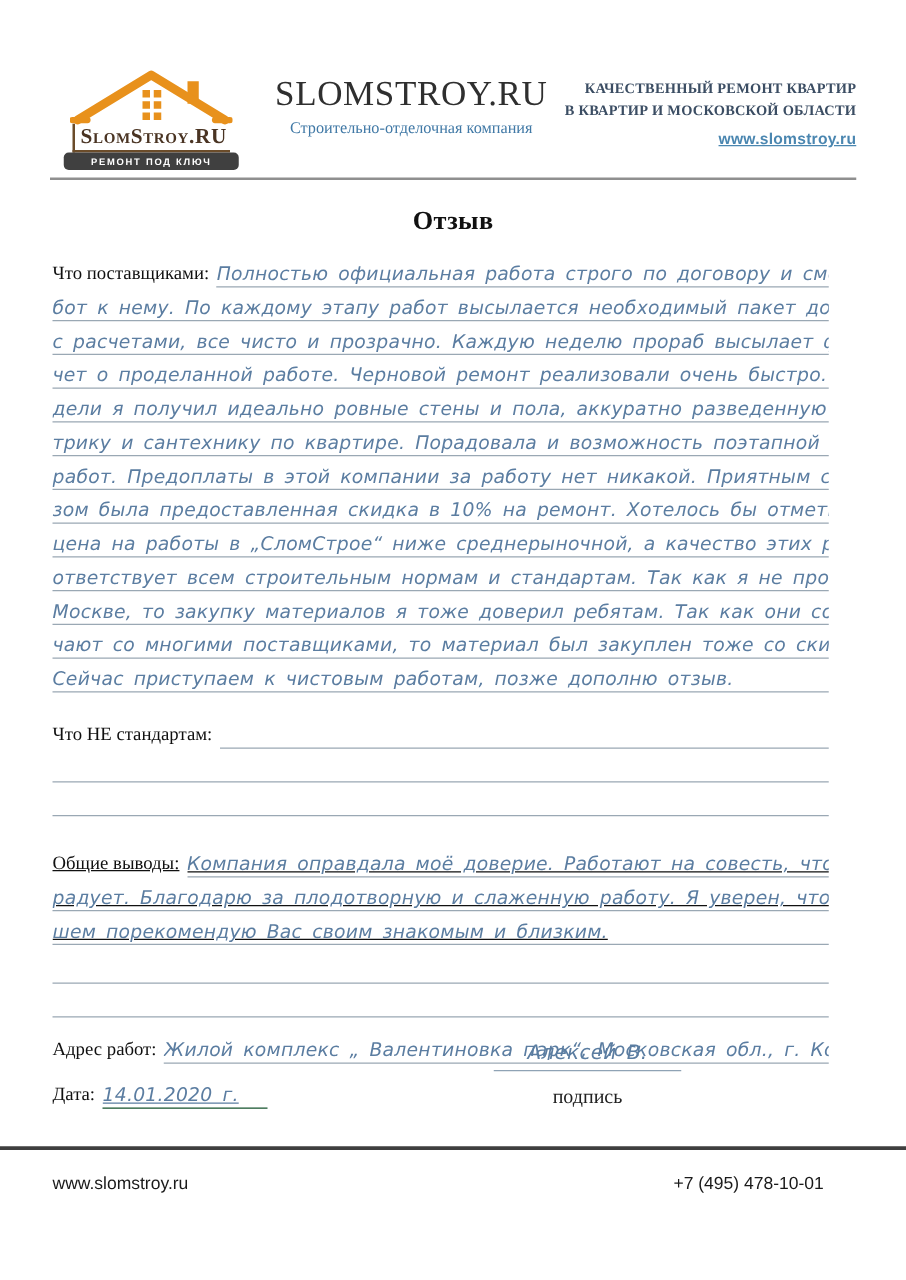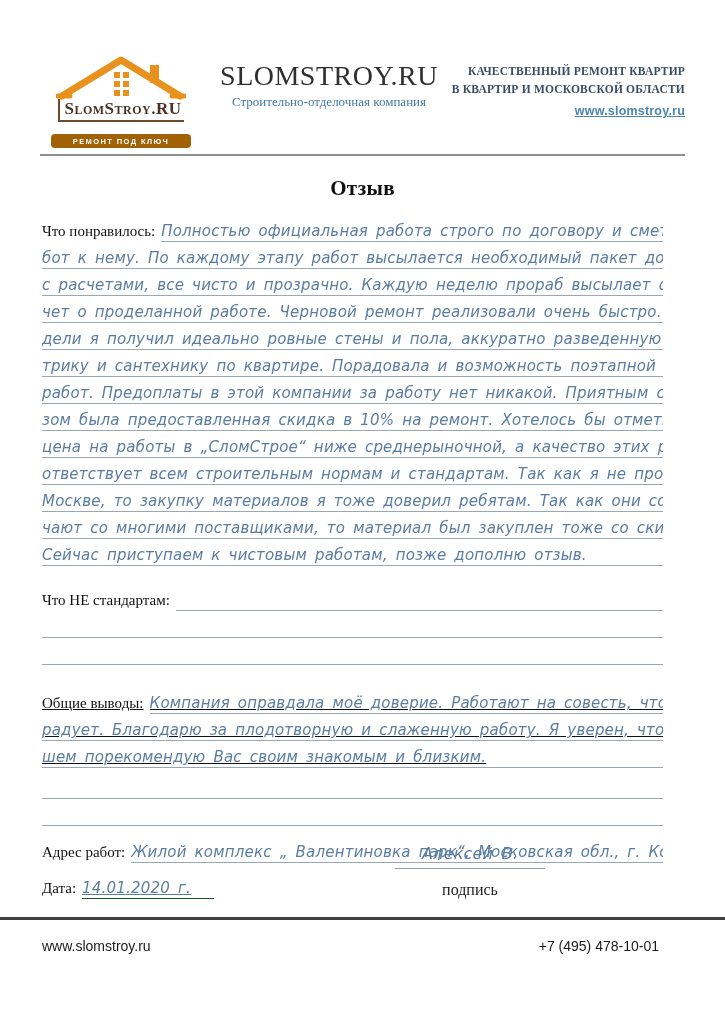--- a/index.html
+++ b/index.html
@@ -11,21 +11,21 @@
   .letterhead{display:flex;align-items:flex-start;padding:55px 40px 0 52px;}
   .logo{width:138px;display:flex;flex-direction:column;align-items:center;}
   .logo svg{display:block;}
   .logo-text{
     font-family:"Liberation Serif",serif;font-weight:bold;font-variant:small-caps;
     font-size:17px;color:#4a3423;letter-spacing:.5px;line-height:1;
     border-left:2px solid #6b4c2a;border-bottom:2px solid #6b4c2a;
     padding:1px 2px 3px 4px;margin-top:-4px;
   }
   .logo-badge{
-    margin-top:12px;background:#a16207;color:#fff;border-radius:4px;
+    margin-top:0;background:#404040;color:#fff;border-radius:4px;
     font-family:"Liberation Sans",sans-serif;font-weight:bold;font-size:7.5px;
     letter-spacing:1.4px;padding:3px 22px 2px;white-space:nowrap;
   }
   .head-center{flex:1;text-align:center;padding-top:6px;margin-left:18px;}
   .company-name{
     font-family:"Liberation Serif",serif;font-size:28px;color:#2f2f2f;
     letter-spacing:.5px;line-height:1.05;
   }
   .company-subtitle{
     margin-top:4px;font-family:"Liberation Serif",serif;font-size:13px;color:#4179a6;
@@ -103,21 +103,21 @@
     </div>
   </div>
   <div class="header-rule"></div>
 
   <div class="doc-title">Отзыв</div>
 
   <div class="form">
 
     <div class="sec">
       <div class="line">
-        <span class="label">Что понравилось:</span>
+        <span class="label">Что поставщиками:</span>
         <span class="fill hand">Полностью  официальная  работа строго по договору и смете ра-</span>
       </div>
       <div class="line">
           <span class="fill hand">бот к нему.  По каждому этапу работ высылается  необходимый  пакет документов</span>
         </div>
       <div class="line">
           <span class="fill hand">с   расчетами, все чисто и прозрачно.  Каждую неделю прораб высылает фотоот-</span>
         </div>
       <div class="line">
           <span class="fill hand">чет  о проделанной работе.  Черновой  ремонт реализовали очень быстро.  За 4 не-</span>

